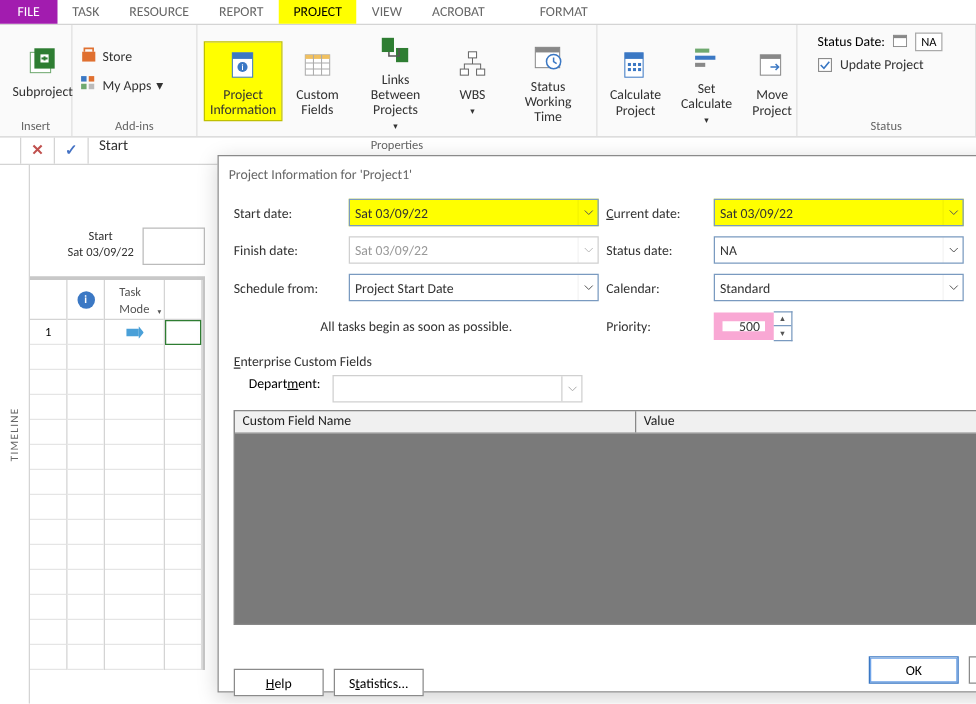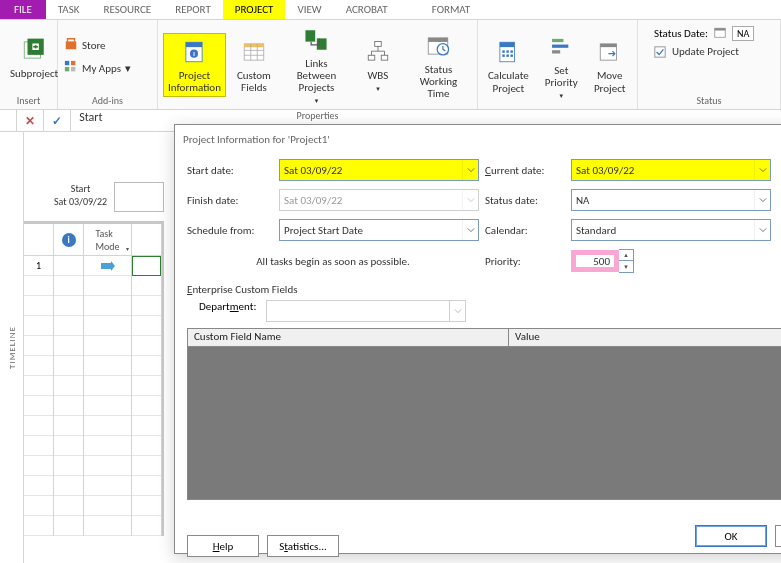--- a/index.html
+++ b/index.html
@@ -62,21 +62,21 @@
 .dlg-close { width: 16px; height: 16px; cursor: pointer; color: #777; }
 .dlg-close svg { width: 12px; height: 12px; }
 .dlg-body { flex: 1; padding: 6px 12px 10px; display: flex; flex-direction: column; }
 .dlg-body .frm { display: grid; grid-template-columns: 86px 200px 80px 200px; row-gap: 8px; column-gap: 6px; align-items: center; font-size: 11px; color: #333; }
 .inp { height: 22px; border: 1px solid #7a9ac0; background: #fff; display: flex; align-items: center; padding: 0 4px; font-size: 11px; color: #333; position: relative; }
 .inp.disabled { border-color: #d0d0d0; color: #999; }
 .inp.highlight { background: #ffff00; }
 .inp .dd { position: absolute; right: 0; top: 0; bottom: 0; width: 16px; display: flex; align-items: center; justify-content: center; border-left: 1px solid rgba(0,0,0,0.05); }
 .inp .dd svg { width: 8px; height: 8px; }
 .prio-wrap { display: flex; align-items: center; gap: 0; }
-.prio-inp { width: 48px; height: 22px; border: 5px solid #f9a8d4;  display: flex; align-items: center; justify-content: flex-end; padding: 0 4px; font-size: 11px; }
+.prio-inp { width: 48px; height: 22px; border: 7px solid #f9a8d4;  display: flex; align-items: center; justify-content: flex-end; padding: 0 4px; font-size: 11px; }
 .spinner { display: flex; flex-direction: column; border: 1px solid #7a9ac0; border-left: none; }
 .spinner div { width: 14px; height: 11px; display: flex; align-items: center; justify-content: center; font-size: 6px; color: #555; cursor: pointer; }
 .spinner div:first-child { border-bottom: 1px solid #7a9ac0; }
 .note { font-size: 11px; color: #333; text-align: center; grid-column: 1 / span 2; }
 .sect-label { margin-top: 10px; font-size: 11px; color: #333; }
 .sect-label .u { text-decoration: underline; }
 .dept-row { display: flex; align-items: flex-start; gap: 10px; margin-top: 4px; }
 .dept-inp { width: 200px; height: 22px; border: 1px solid #d0d0d0; position: relative; }
 .dept-inp .dd { position: absolute; right: 0; top: 0; bottom: 0; width: 16px; border-left: 1px solid #d0d0d0; display: flex; align-items: center; justify-content: center; }
 .custtable { margin-top: 6px; border: 1px solid #888; height: 172px; background: #7a7a7a; position: relative; display: flex; }
@@ -239,21 +239,21 @@
       </div>
       <div class="vbtn">
         <span class="ico">
             <svg viewBox="0 0 32 32">
               <rect x="5" y="6" width="14" height="4" fill="#6fa96f"></rect>
               <rect x="5" y="13" width="20" height="4" fill="#3b78c4"></rect>
               <rect x="5" y="20" width="10" height="4" fill="#888"></rect>
             </svg>
           </span>
         <span class="lbl" style="white-space:pre-line">Set
-Priority</span>
+Calculate</span>
         <span style="font-size:7px">▾</span>
       </div>
       <div class="vbtn">
         <span class="ico">
             <svg viewBox="0 0 32 32">
               <rect x="4" y="6" width="20" height="20" fill="#fff" stroke="#888"></rect>
               <rect x="4" y="6" width="20" height="4" fill="#888"></rect>
               <path d="M14 18 L22 18 M19 15 L22 18 L19 21" fill="none" stroke="#3b78c4" stroke-width="1.5"></path>
             </svg>
           </span>

